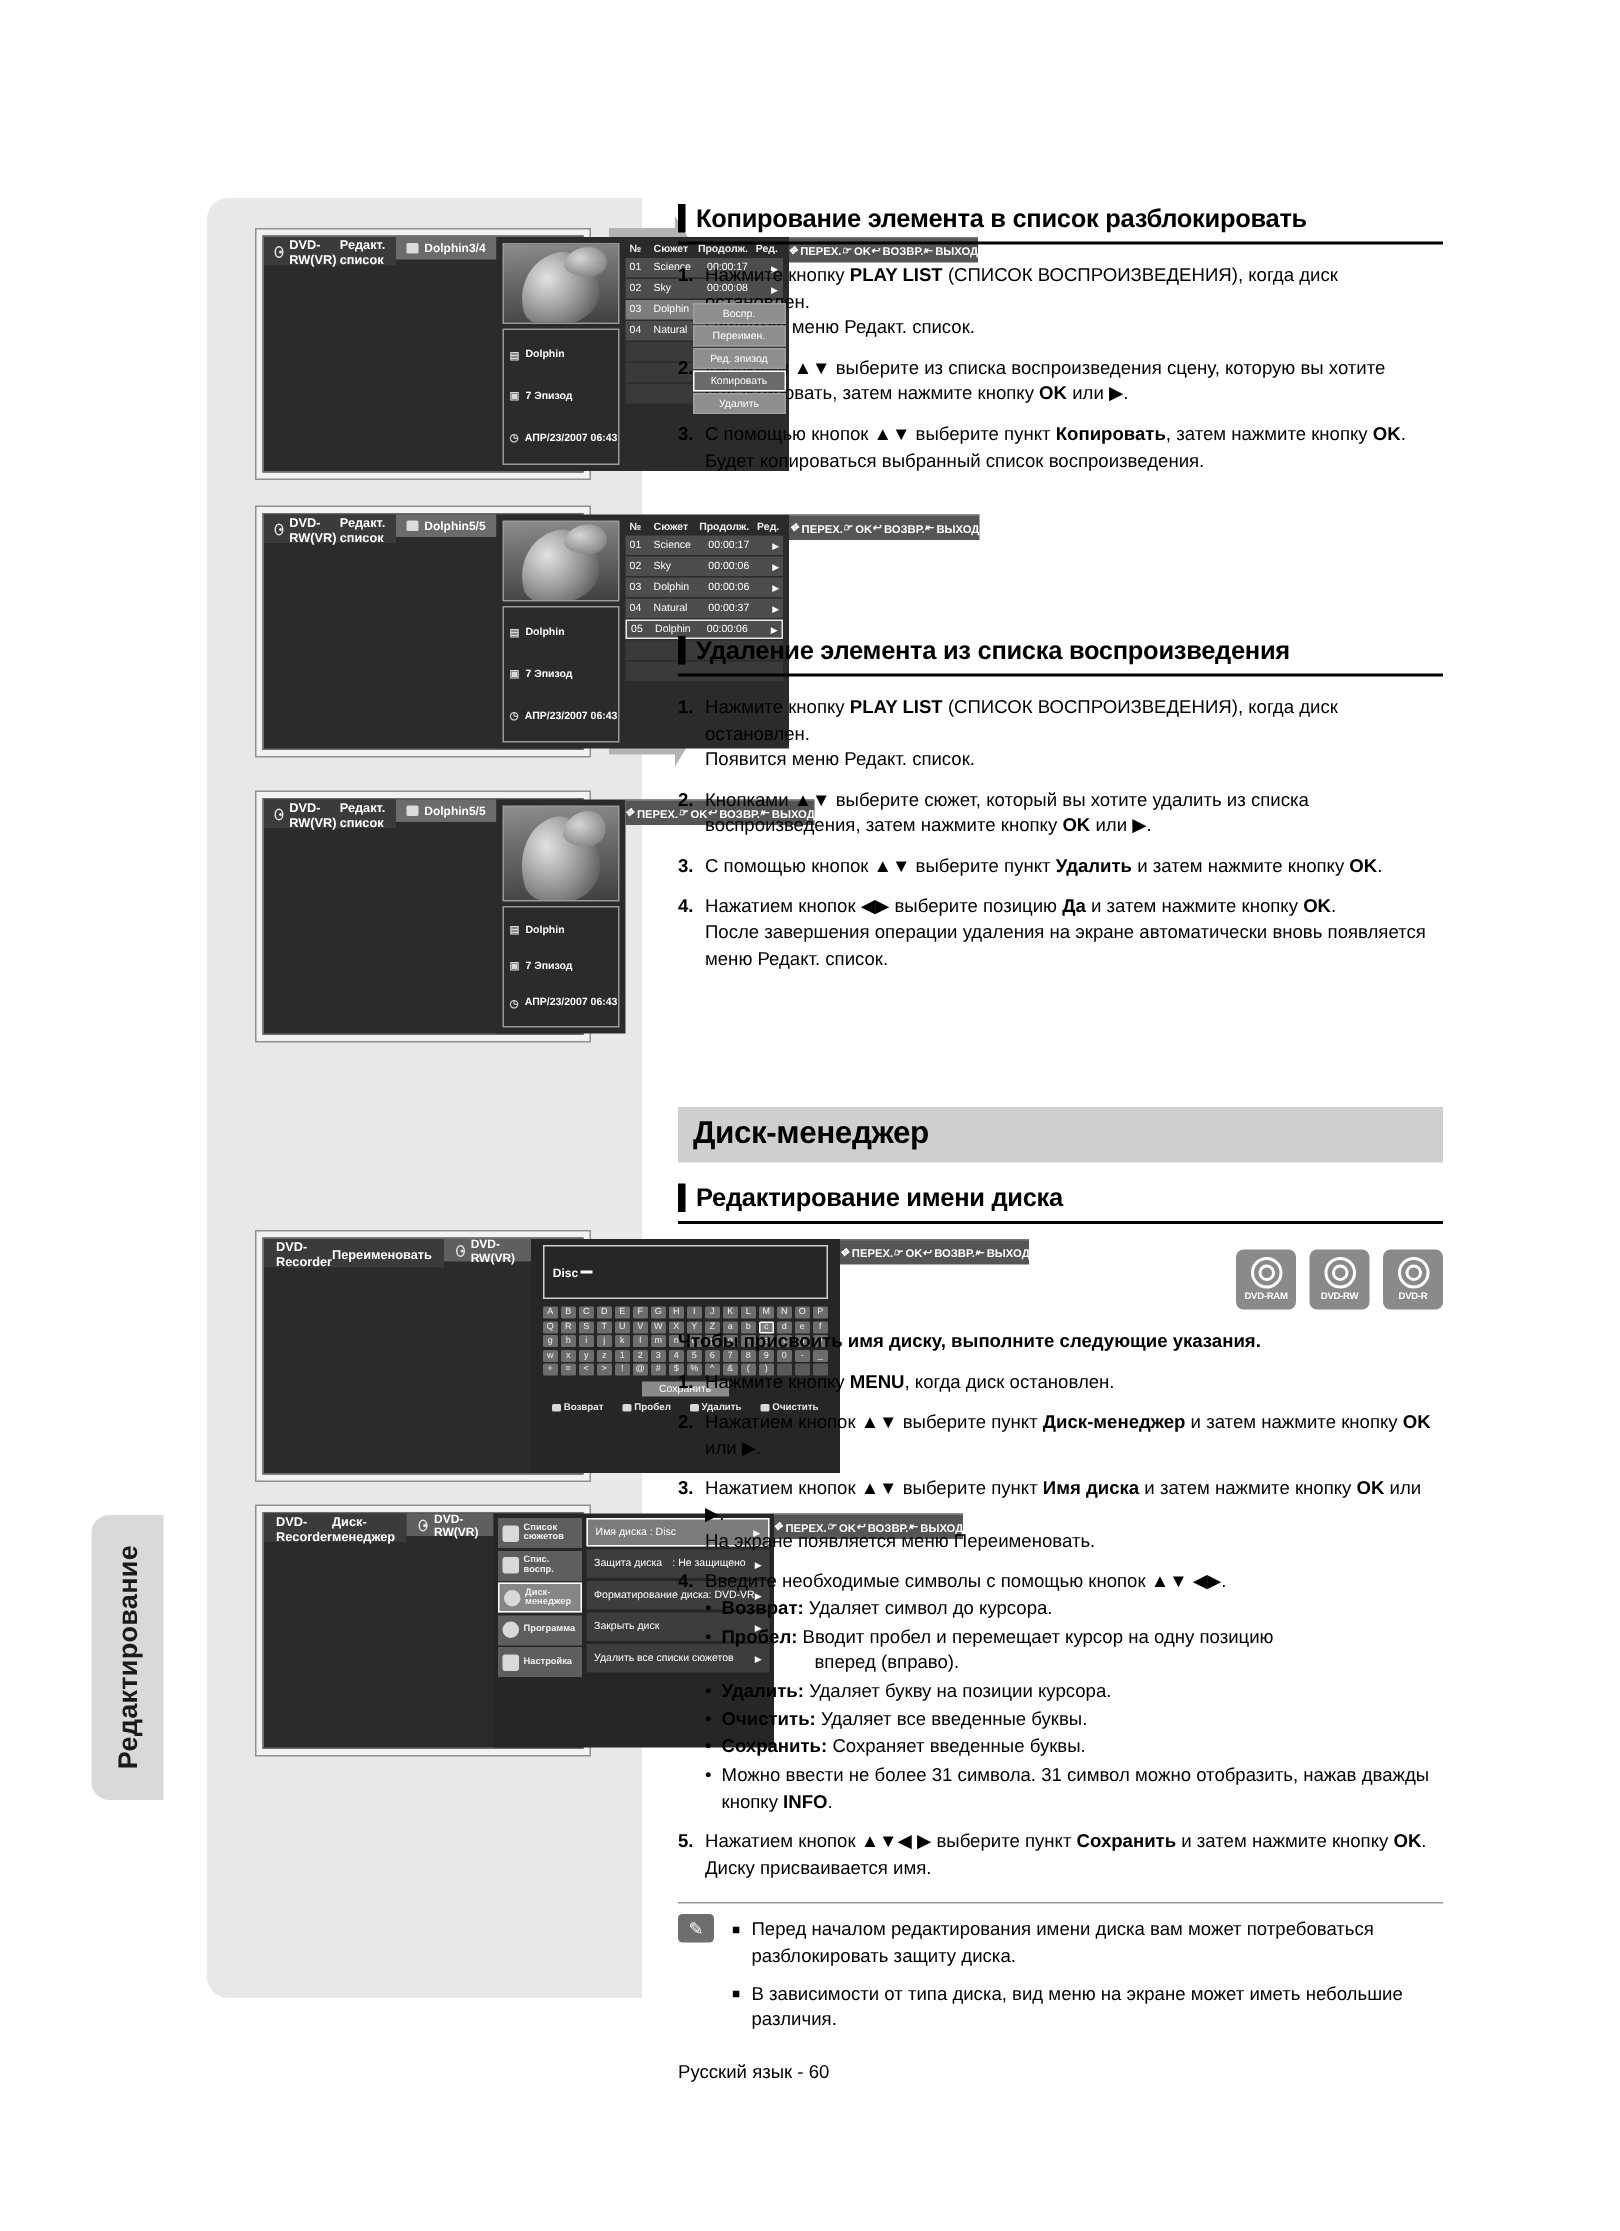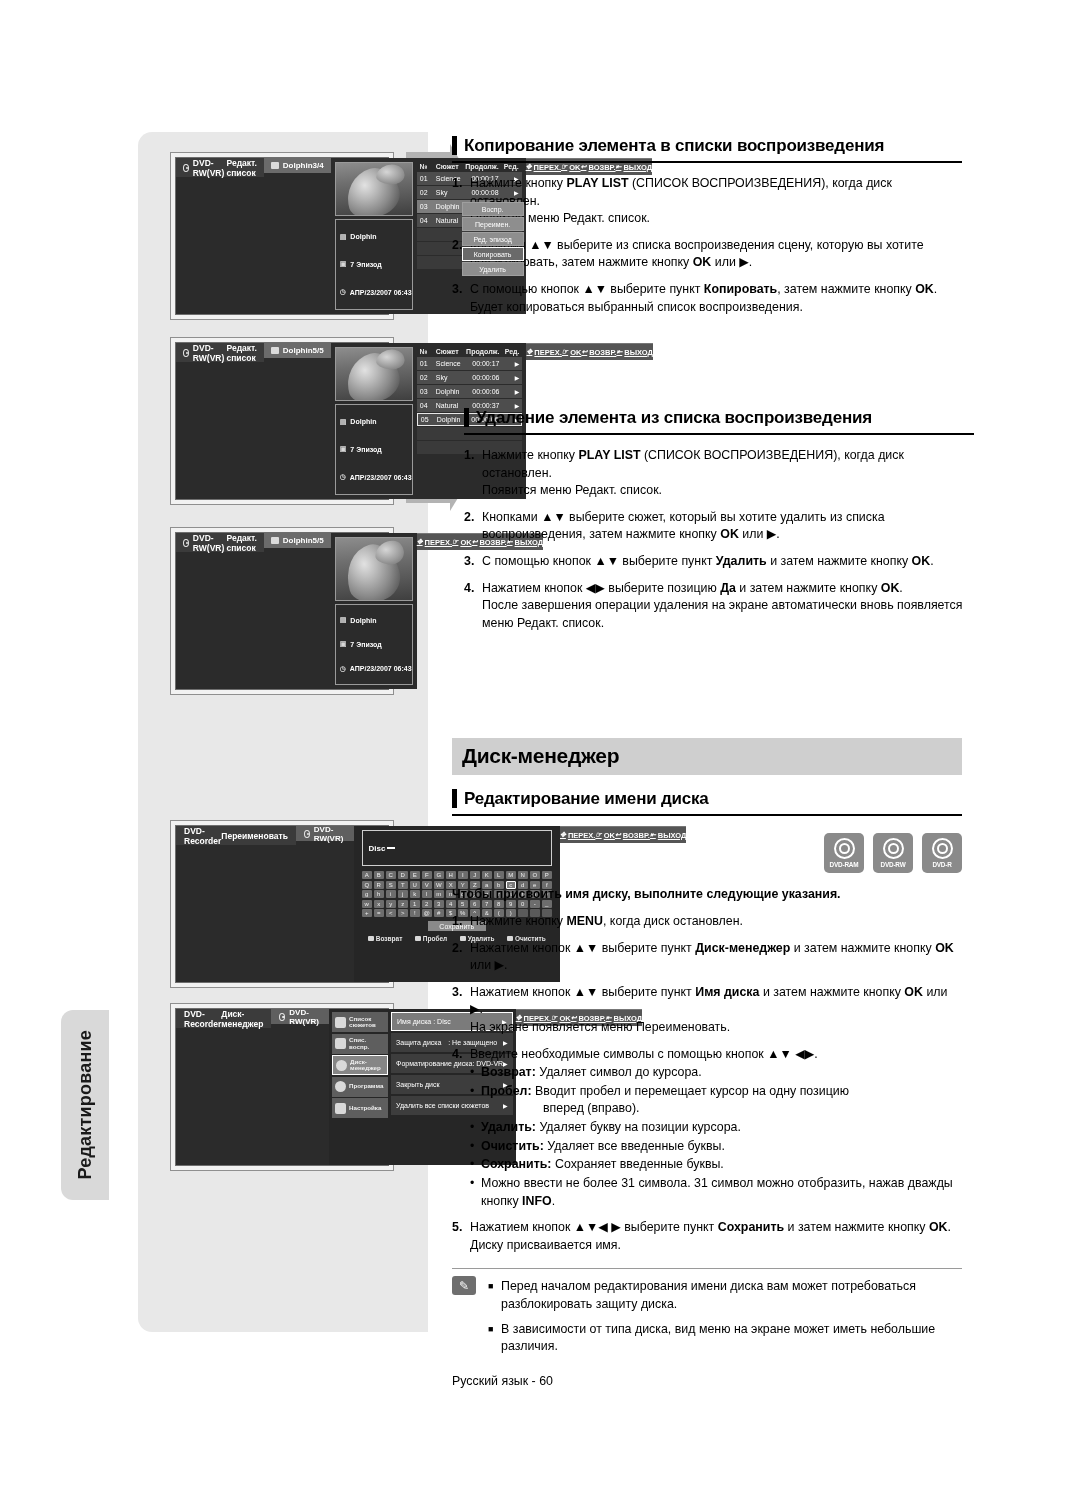--- a/index.html
+++ b/index.html
@@ -158,21 +158,21 @@
     font-size:8px; display:flex; align-items:center; justify-content:center;
     font-weight:bold;
   }
   .cbtn.sel{ background:#6a6a6a; border:1.3px solid #ffffff; }
 
   .osd-footer{
     height:17px; background:#555555; display:flex; align-items:center;
     justify-content:space-around; font-size:7.5px; font-weight:bold;
     border-top:1px solid #777;
   }
-  .osd-footer span{ display:flex; align-items:center; gap:2px; white-space:nowrap;text-decoration:underline; }
+  .osd-footer span{ display:flex; align-items:center; gap:2px; white-space:nowrap; }
   .fico{ font-size:7px; }
 
   
   .kb-title{
     height:19px; display:flex; align-items:center; justify-content:space-between;
     padding:0 8px; background:#3b3b3b; font-size:8.5px; font-weight:bold;
   }
   .kb-sub{
     height:15px; display:flex; align-items:center; gap:4px;
     padding:0 8px; background:#5f5f5f; font-size:8px; font-weight:bold;
@@ -774,38 +774,38 @@
         </span>
       <span>
           <i class="fico">⇤</i>
           <b>ВЫХОД</b>
         </span>
     </div>
   </div>
 </div>
 
 <div class="col" style="top:136px;">
-  <h2 class="sec">Копирование элемента в списки воспроизведения</h2>
+  <h2 class="sec">Копирование элемента в список разблокировать</h2>
   <ol class="steps" id="steps-copy">
       <li>
         <span class="num">1.</span>
         <span class="txt">Нажмите кнопку <b>PLAY LIST</b> (СПИСОК ВОСПРОИЗВЕДЕНИЯ), когда диск остановлен.<br>Появится меню Редакт. список.</span>
       </li>
       <li>
         <span class="num">2.</span>
         <span class="txt">Кнопками ▲▼ выберите из списка воспроизведения сцену, которую вы хотите редактировать, затем нажмите кнопку <b>OK</b> или ▶.</span>
       </li>
       <li>
         <span class="num">3.</span>
         <span class="txt">С помощью кнопок ▲▼ выберите пункт <b>Копировать</b>, затем нажмите кнопку <b>OK</b>.<br>Будет копироваться выбранный список воспроизведения.</span>
       </li>
     </ol>
 </div>
 
-<div class="col" style="top:408px;margin-left:12px;">
+<div class="col" style="top:424px;">
   <h2 class="sec">Удаление элемента из списка воспроизведения</h2>
   <ol class="steps" id="steps-delete">
       <li>
         <span class="num">1.</span>
         <span class="txt">Нажмите кнопку <b>PLAY LIST</b> (СПИСОК ВОСПРОИЗВЕДЕНИЯ), когда диск остановлен.<br>Появится меню Редакт. список.</span>
       </li>
       <li>
         <span class="num">2.</span>
         <span class="txt">Кнопками ▲▼ выберите сюжет, который вы хотите удалить из списка воспроизведения, затем нажмите кнопку <b>OK</b> или ▶.</span>
       </li>

